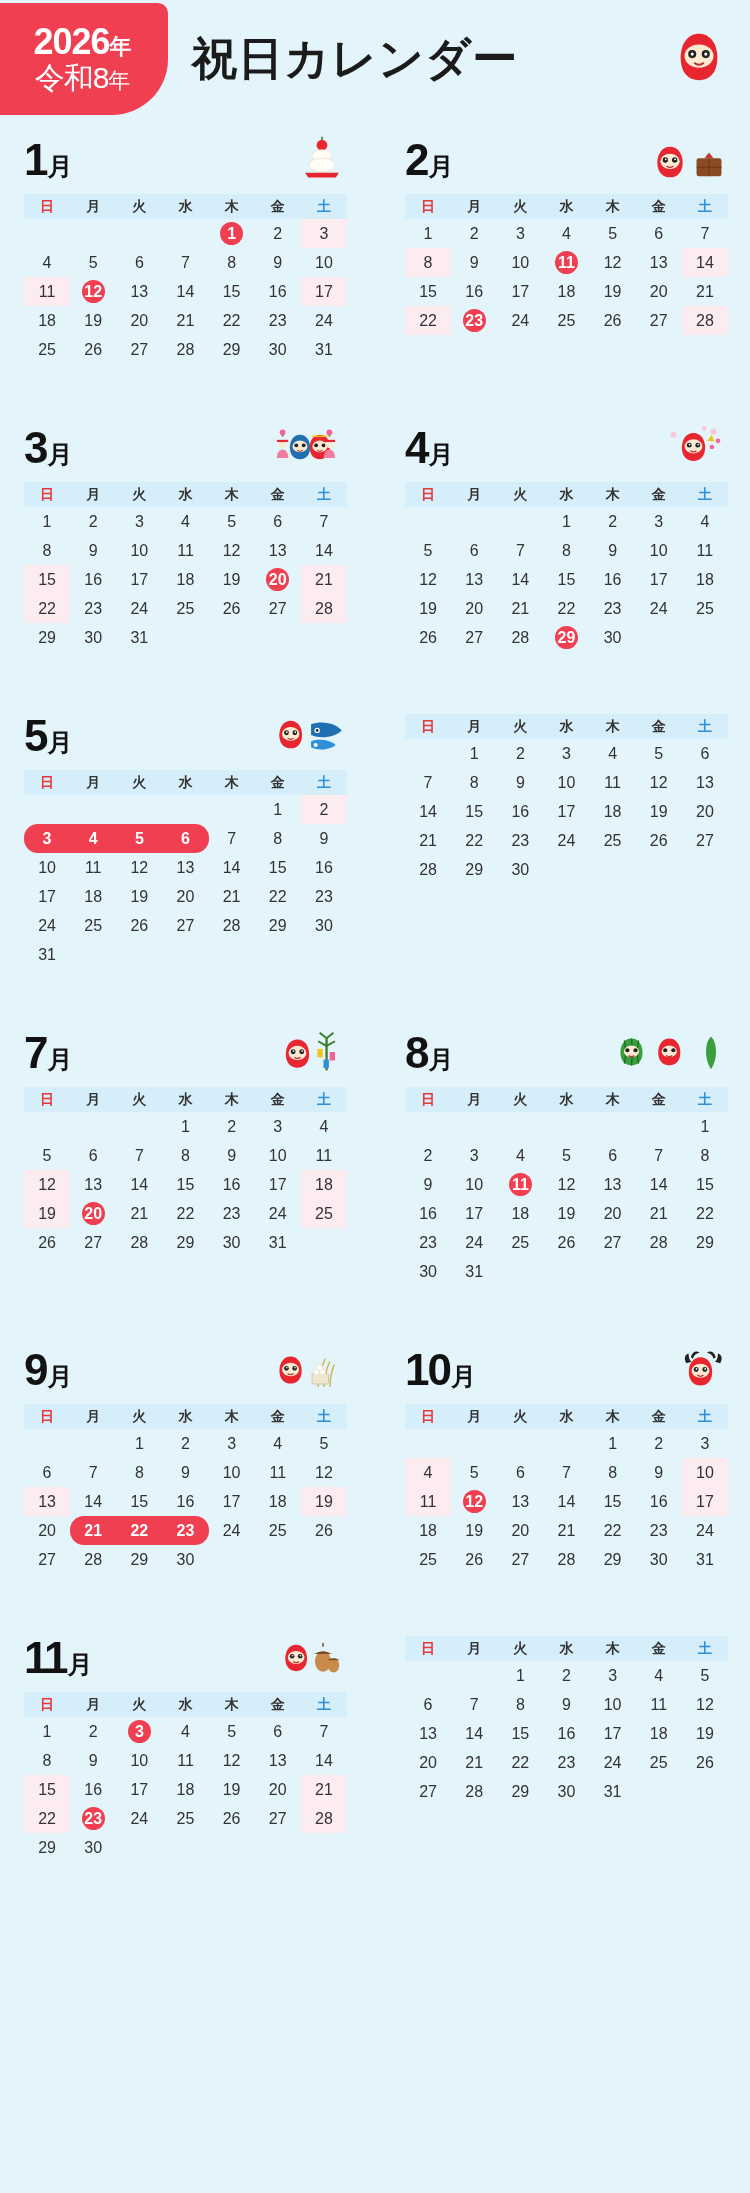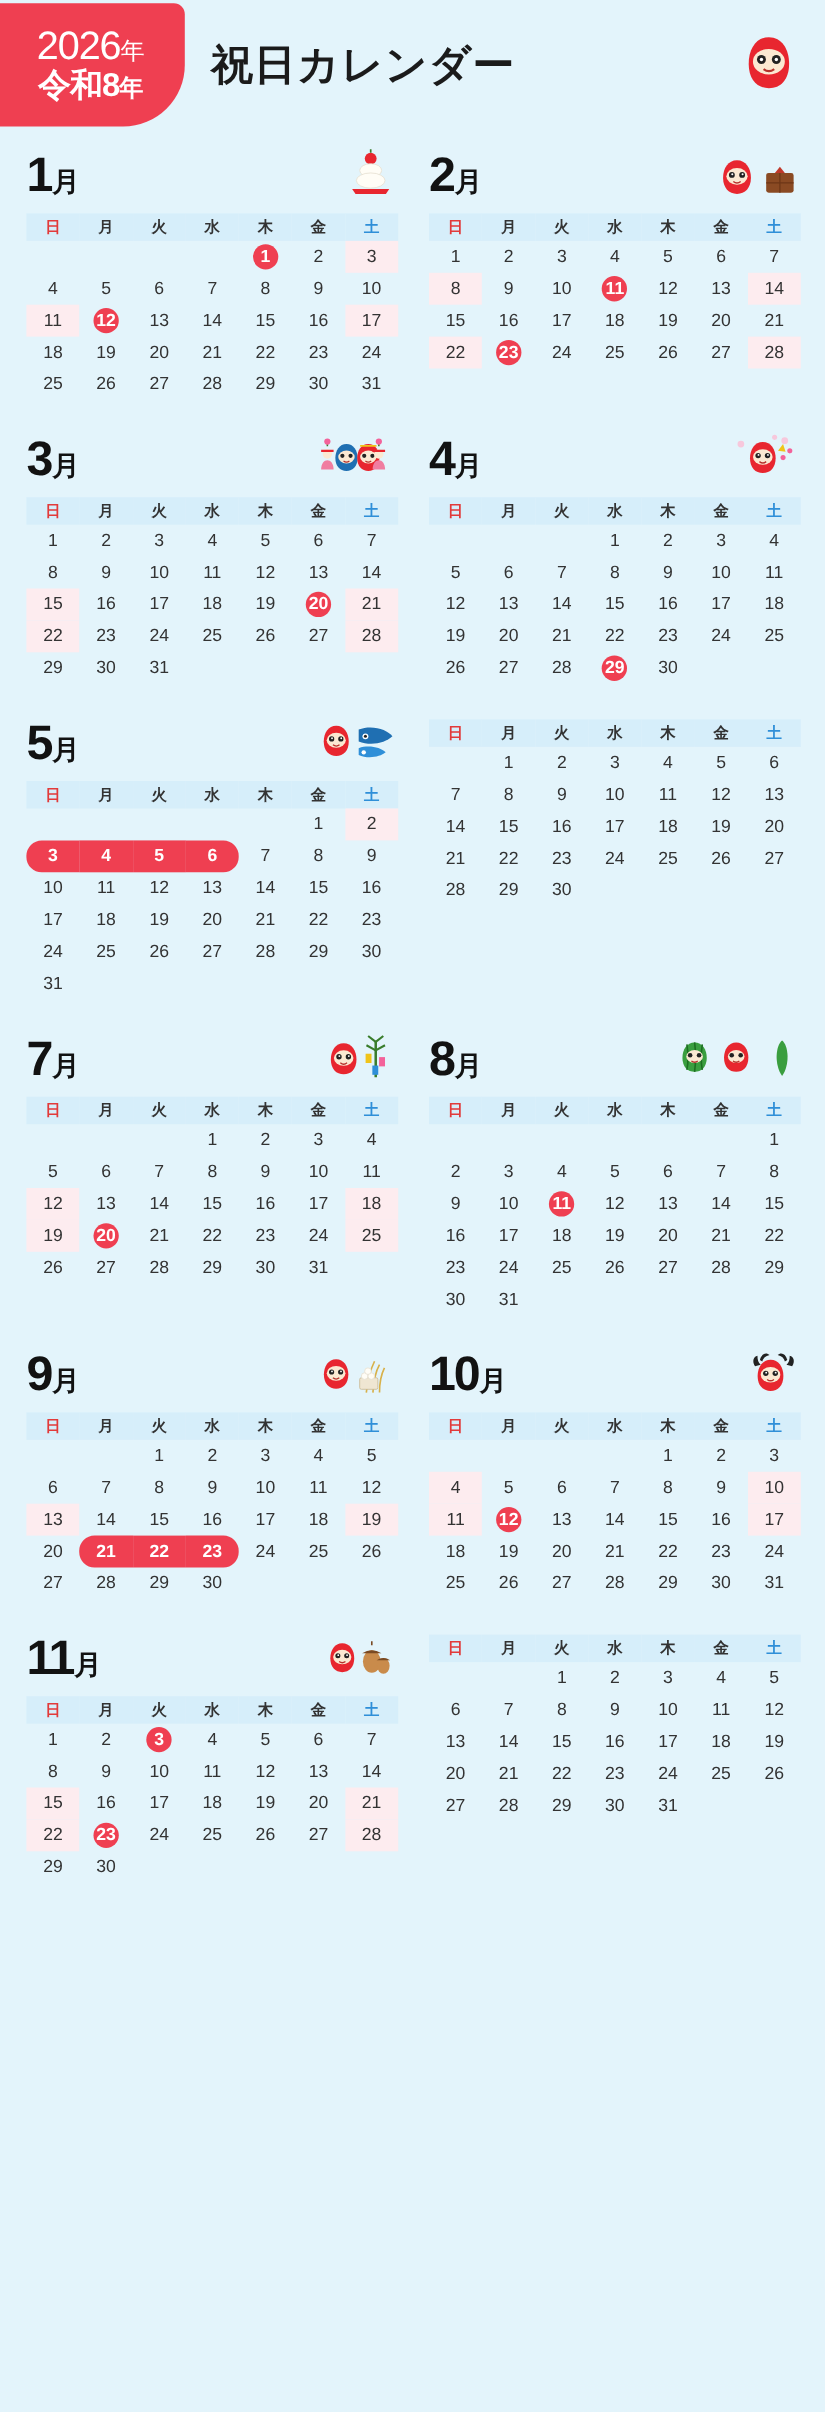--- a/index.html
+++ b/index.html
@@ -37,34 +37,34 @@
     border-top-right-radius: 10px;
     display: flex;
     flex-direction: column;
     align-items: center;
     justify-content: center;
     color: #ffffff;
     padding-left: 24px;
   }
   .year-badge .y1 {
     font-size: 36px;
-    font-weight: normal;
+    font-weight: bold;
     letter-spacing: -1px;
     line-height: 1.05;
   }
   .year-badge .y1 .suffix { font-size: 22px; }
   .year-badge .y2 {
     font-size: 30px;
-    font-weight: bold;
+    font-weight: normal;
     letter-spacing: -1px;
     line-height: 1.15;
   }
   .year-badge .y2 .suffix { font-size: 22px; }
   .title {
-    font-size: 38px;
+    font-size: 45px;
     font-weight: bold;
     color: #1b1b1b;
     letter-spacing: 1px;
     margin-left: 24px;
     white-space: nowrap;
   }
   .header-daruma {
     position: absolute;
     right: 22px;
     top: 28px;
@@ -72,20 +72,21 @@
     height: 58px;
   }
 
   
   .months {
     display: grid;
     grid-template-columns: 1fr 1fr;
     column-gap: 0px;
     row-gap: 0px;
     padding: 6px 8px 0 10px;
+    gap: 30px;
   }
   .month {
     position: relative;
     padding: 14px 14px 18px 14px;
   }
   .month-head {
     position: relative;
     height: 56px;
   }
   .month-num {

